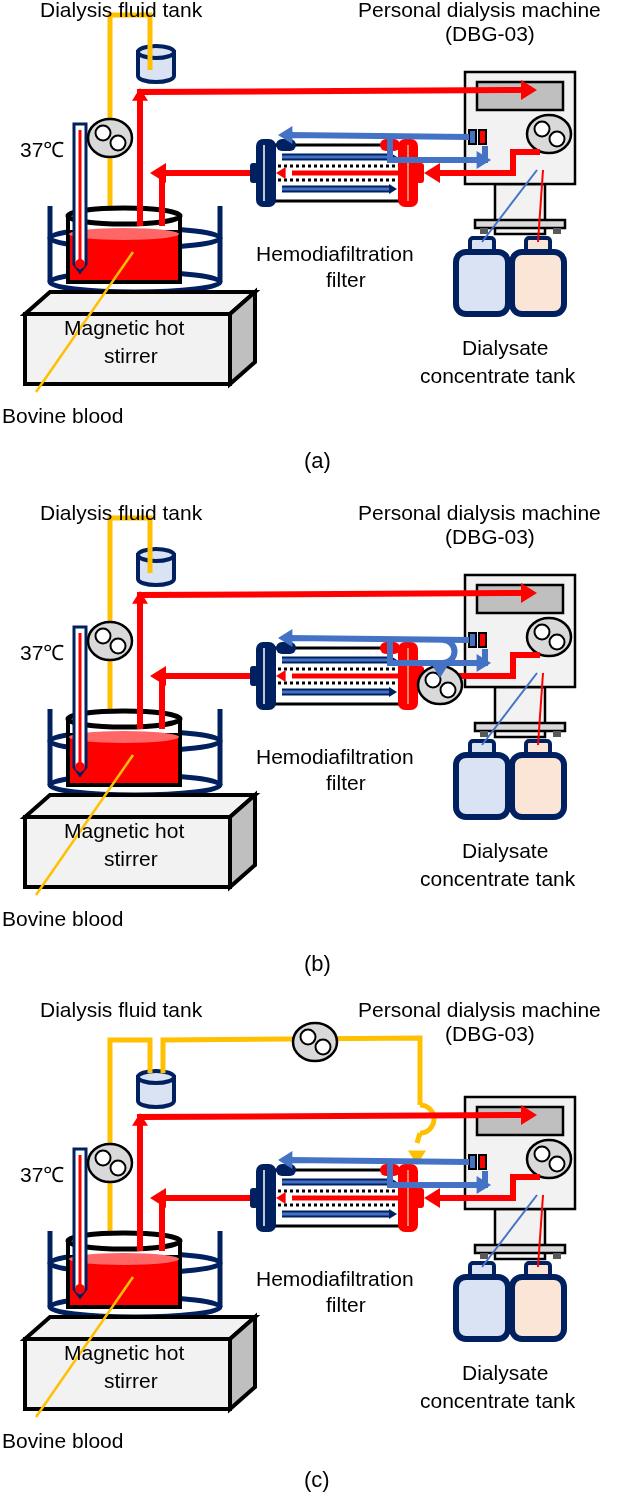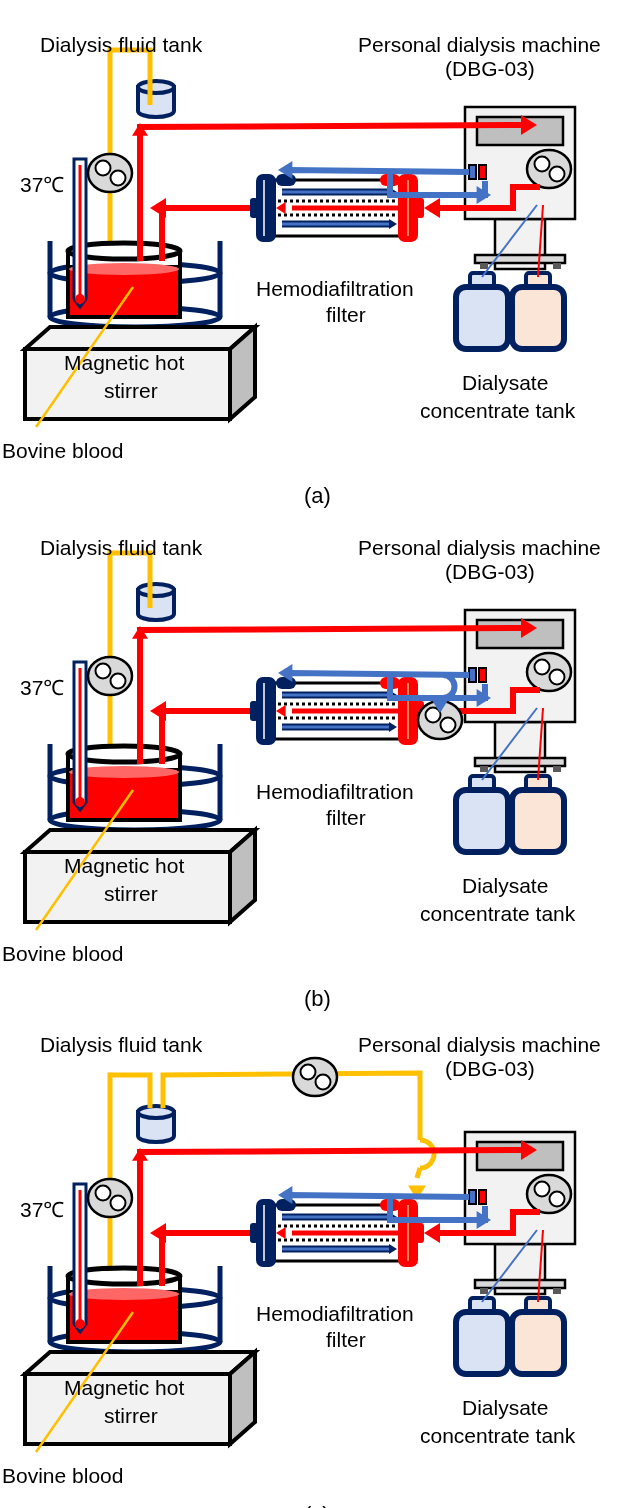--- a/index.html
+++ b/index.html
@@ -1,18 +1,18 @@
 <!DOCTYPE html>
 <html><head>
 <meta charset="utf-8">
 <style>
   html, body { margin:0; padding:0; background:#ffffff; }
   body { width:644px; height:1508px; overflow:hidden; position:relative;
          font-family:"Liberation Sans", sans-serif; }
-  .panel { position:absolute; left:0; width:644px; height:500px;margin-top:35px; }
+  .panel { position:absolute; left:0; width:644px; height:500px; }
   .panel svg { position:absolute; left:0; top:0; }
   .lbl { position:absolute; color:#000; font-size:21px; line-height:24px;
          white-space:nowrap; text-align:center; }
   .lbl-left { text-align:left; }
   .caption { position:absolute; font-size:22px; }
 </style>
 </head>
 <body>
 
 <div class="panel" id="panel-a" style="top:0px;">

